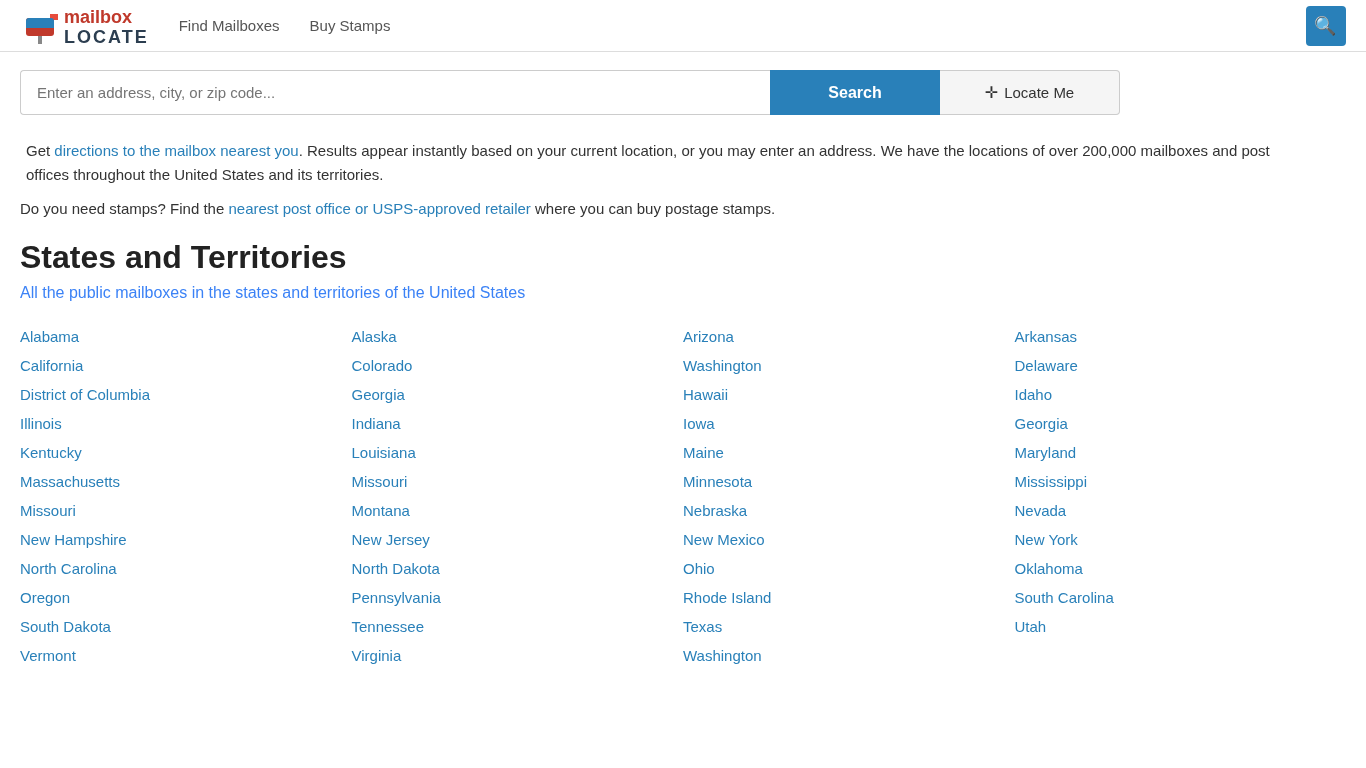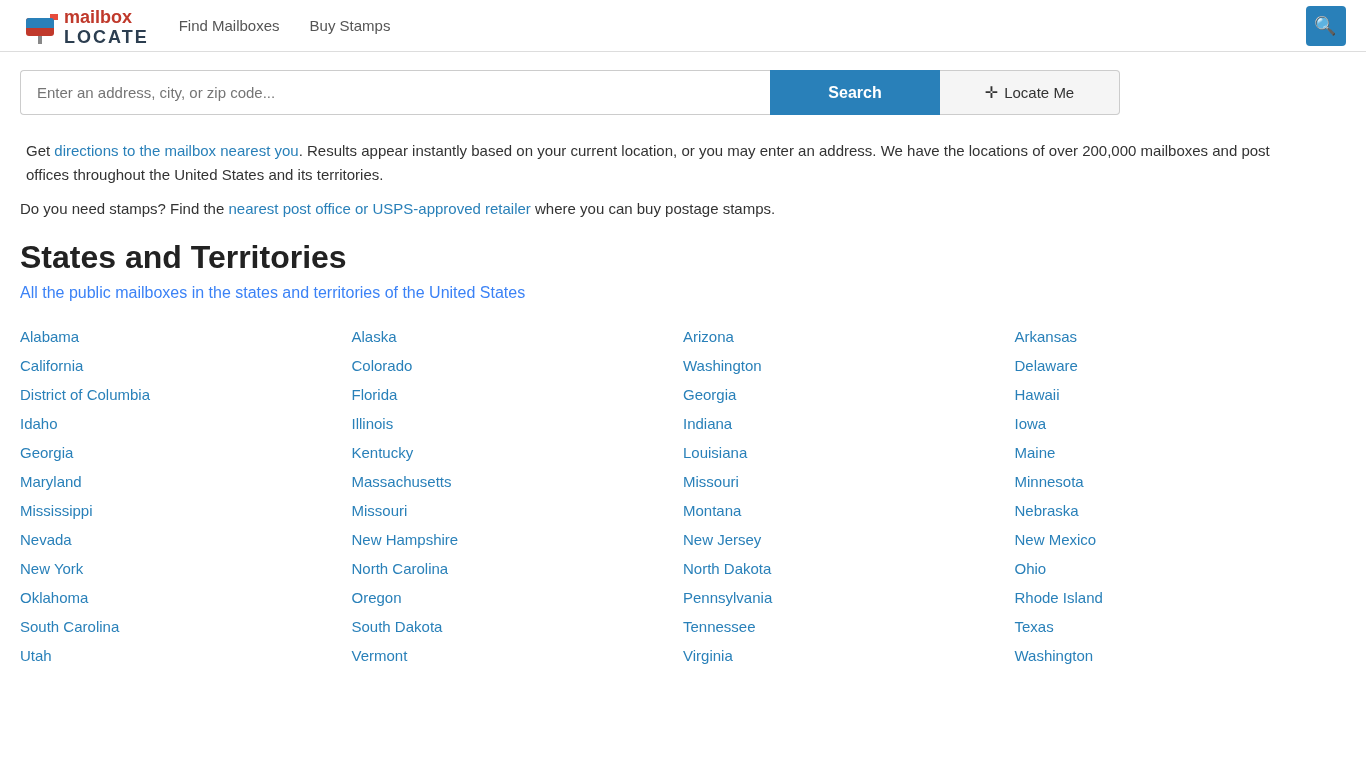--- a/index.html
+++ b/index.html
@@ -221,21 +221,20 @@
 
   <a href="#" class="state-link">Alabama</a>
       <a href="#" class="state-link">Alaska</a>
       <a href="#" class="state-link">Arizona</a>
       <a href="#" class="state-link">Arkansas</a>
       <a href="#" class="state-link">California</a>
       <a href="#" class="state-link">Colorado</a>
       <a href="#" class="state-link">Washington</a>
       <a href="#" class="state-link">Delaware</a>
       <a href="#" class="state-link">District of Columbia</a>
-      <a href="#" class="state-link">Florida</a>
       <a href="#" class="state-link">Georgia</a>
       <a href="#" class="state-link">Hawaii</a>
       <a href="#" class="state-link">Idaho</a>
       <a href="#" class="state-link">Illinois</a>
       <a href="#" class="state-link">Indiana</a>
       <a href="#" class="state-link">Iowa</a>
       <a href="#" class="state-link">Georgia</a>
       <a href="#" class="state-link">Kentucky</a>
       <a href="#" class="state-link">Louisiana</a>
       <a href="#" class="state-link">Maine</a>

